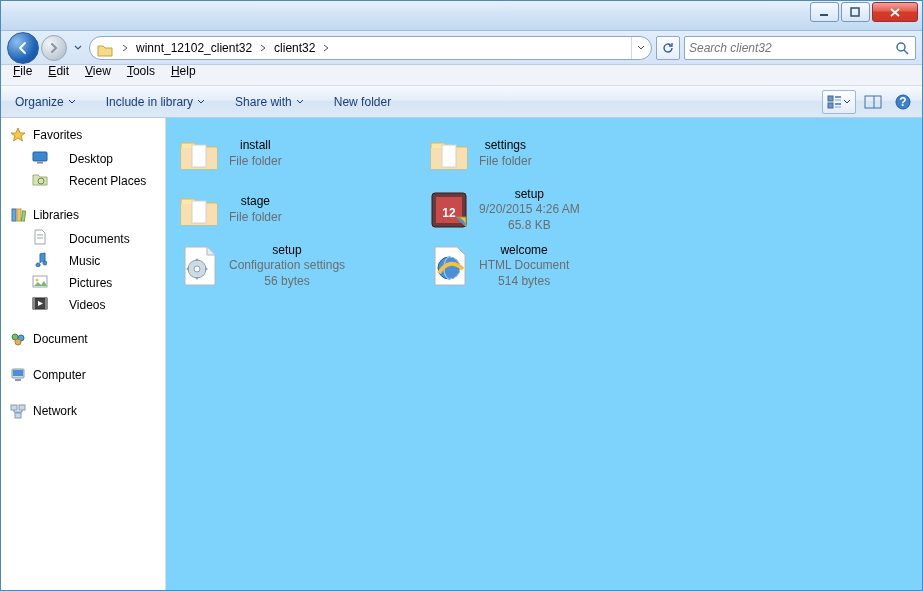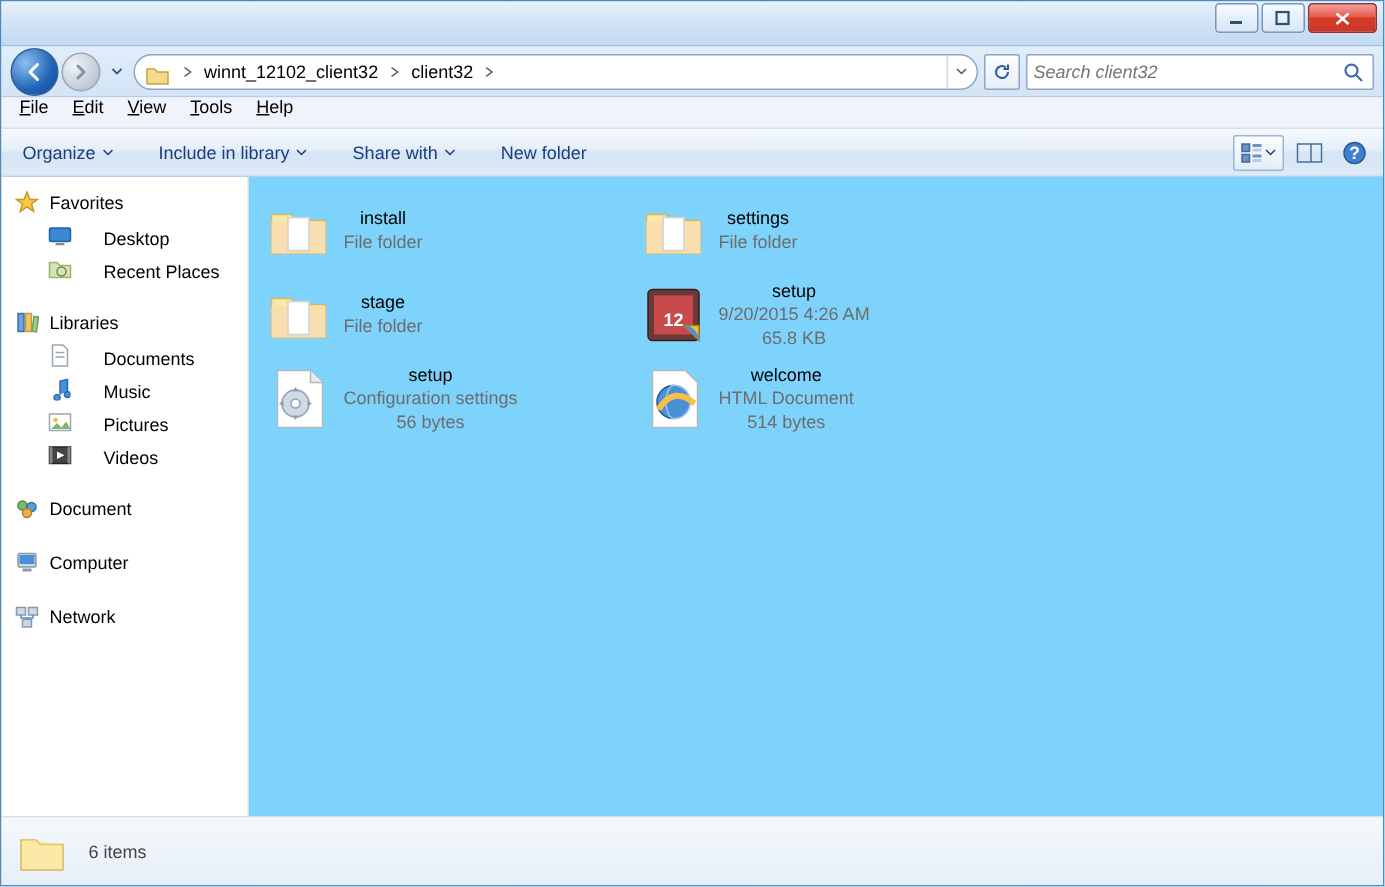--- a/index.html
+++ b/index.html
@@ -450,23 +450,14 @@
               <div class="tname">welcome</div>
               <div class="tmeta">HTML Document</div>
               <div class="tmeta">514 bytes</div>
             </div>
           </div>
         </div>
     </div>
 
   </div>
 
-  <div class="detailspane">
-    <div class="dp-icon">
-      <svg width="32" height="28">
-          <path d="M2 6 h10 l3 3 h15 v17 h-28 z" fill="#fce9a8" stroke="#d6b860"></path>
-          <path d="M2 6 h10 l3 3 h15" fill="#f6da8b"></path>
-        </svg>
-    </div>
-    <div class="dp-text">6 items</div>
-  </div>
 
 </div>
 
 </body></html>

